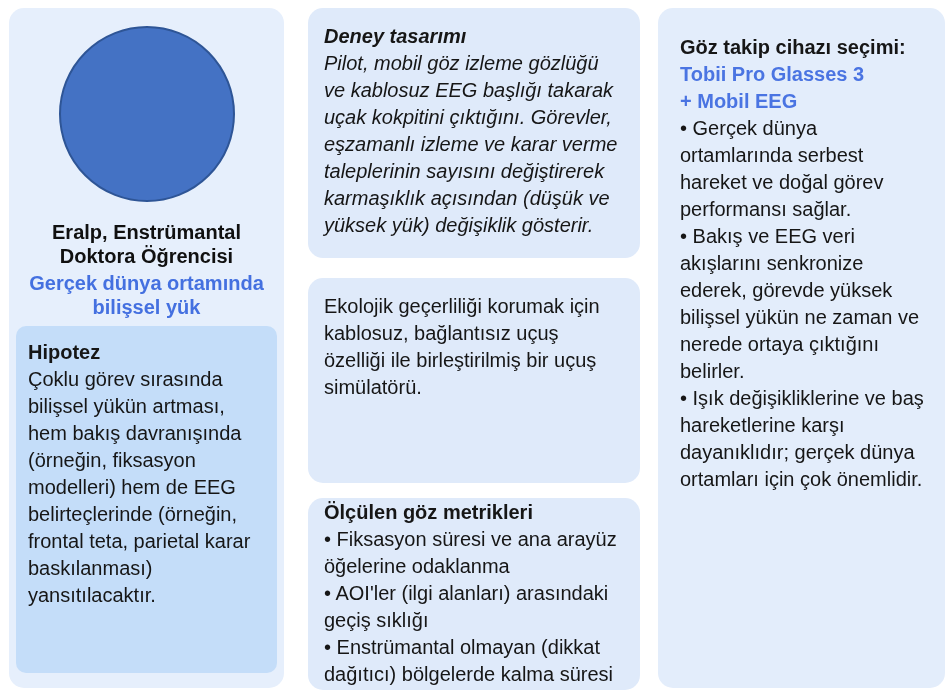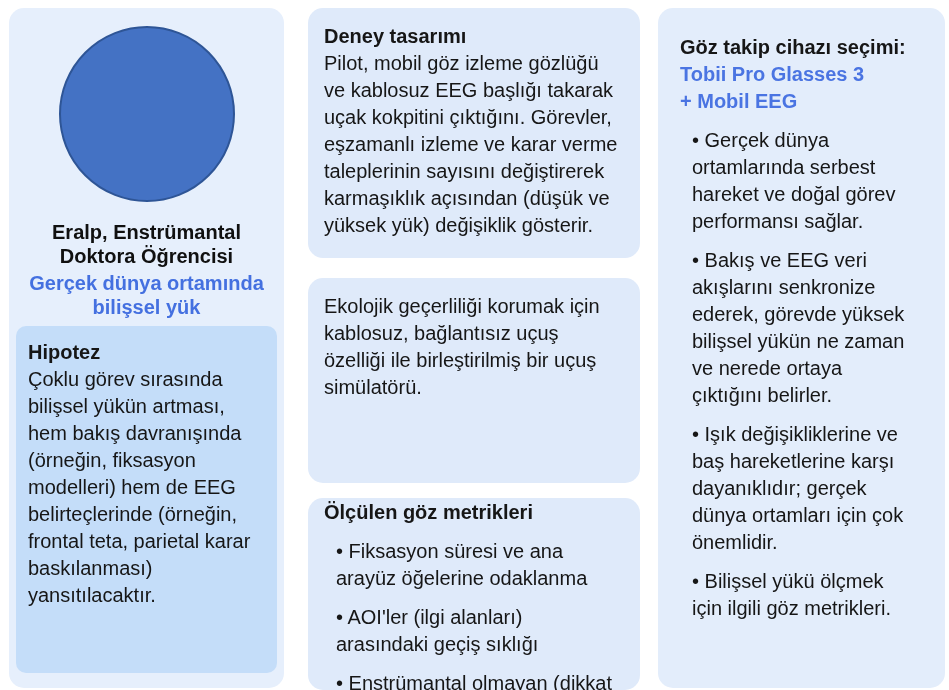--- a/index.html
+++ b/index.html
@@ -76,25 +76,25 @@
     white-space: pre-line;
   }
 
   
   .mid-box {
     left: 308px;
     width: 332px;
     background: #dfeafa;
     padding: 15px 16px;
   }
-  .mid-box-1 { top: 8px;   height: 250px; }
+  .mid-box-1 { top: 8px;   height: 250px; font-style: italic; }
   .mid-box-2 { top: 278px; height: 205px; }
   .mid-box-3 { top: 498px; height: 192px; padding-top: 1px; }
   .bullet-line {
-    margin: 12px;
+    margin: 0;
     font-size: 20px;
     line-height: 1.35;
   }
 
   
   .right-card {
     left: 658px; top: 8px;
     width: 287px; height: 680px;
     background: #e3edfb;
     padding: 26px 20px 0 22px;
@@ -142,16 +142,15 @@
     <p class="bullet-line">• Enstrümantal olmayan (dikkat dağıtıcı) bölgelerde kalma süresi</p>
   </section>
 
   <section class="card right-card">
     <div class="right-title">Göz takip cihazı seçimi:</div>
     <div class="device-line">Tobii Pro Glasses 3</div>
     <div class="device-line">+ Mobil EEG</div>
     <p class="bullet-line">• Gerçek dünya ortamlarında serbest hareket ve doğal görev performansı sağlar.</p>
     <p class="bullet-line">• Bakış ve EEG veri akışlarını senkronize ederek, görevde yüksek bilişsel yükün ne zaman ve nerede ortaya çıktığını belirler.</p>
     <p class="bullet-line">• Işık değişikliklerine ve baş hareketlerine karşı dayanıklıdır; gerçek dünya ortamları için çok önemlidir.</p>
-    <p class="bullet-line">• Bilişsel yükü ölçmek için ilgili göz metrikleri.</p>
   </section>
 
 </div>
 
 </body></html>

